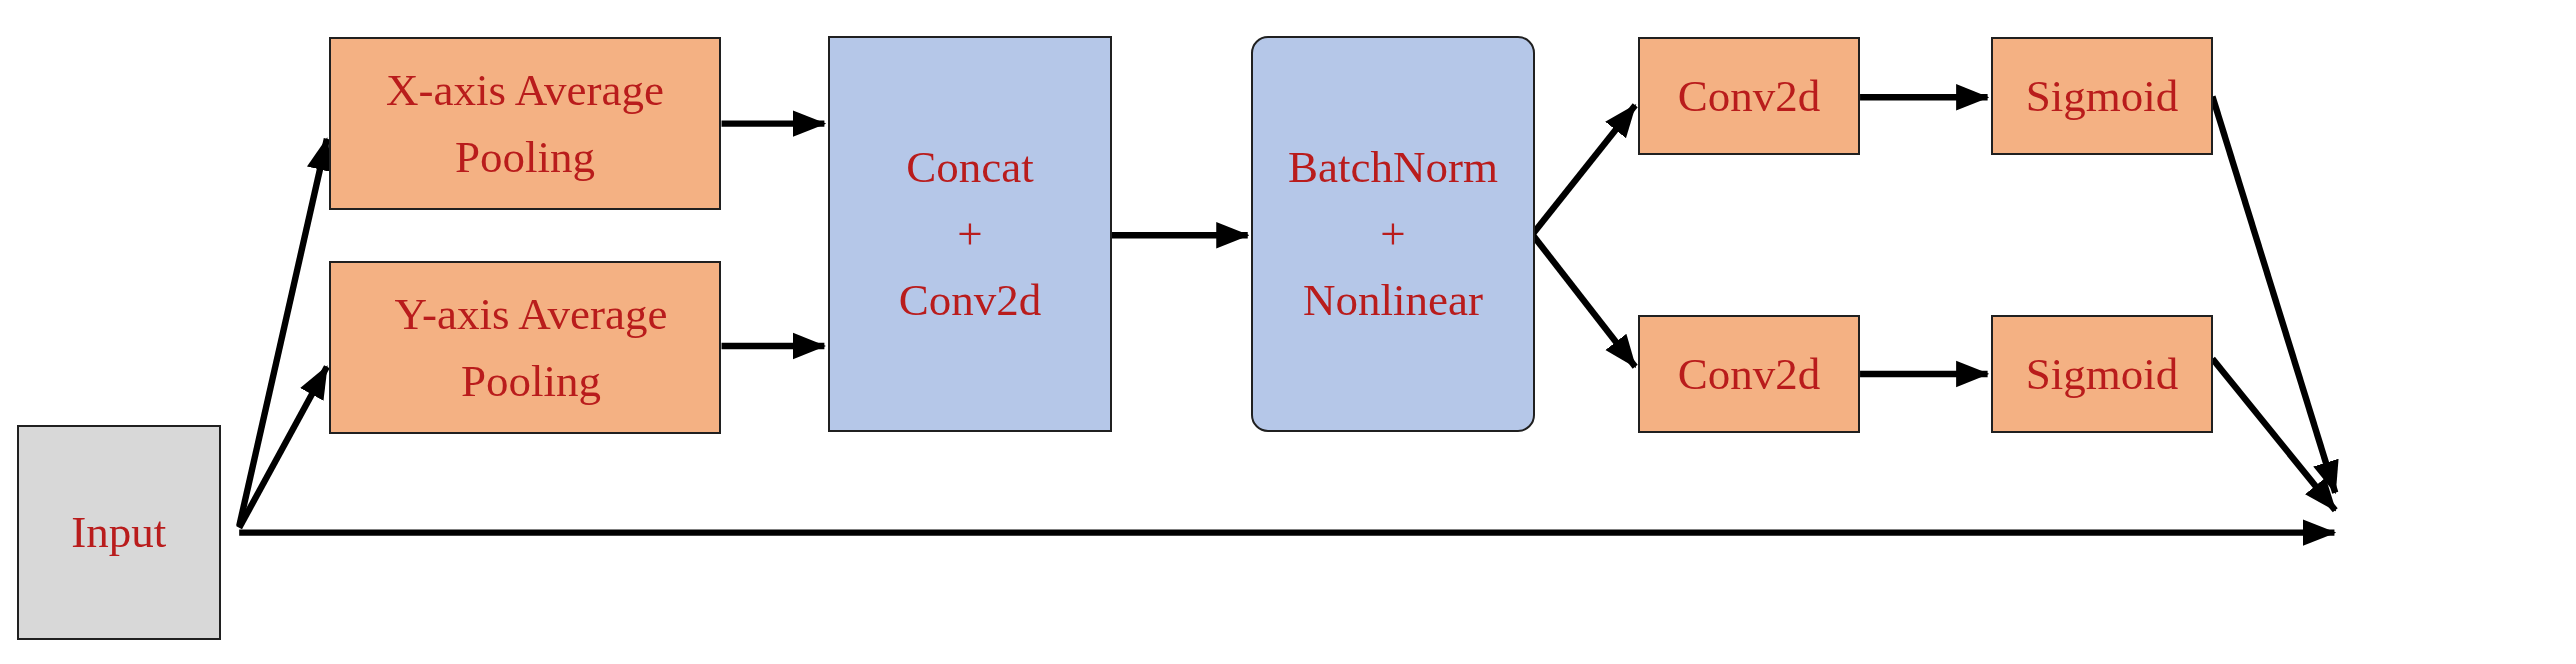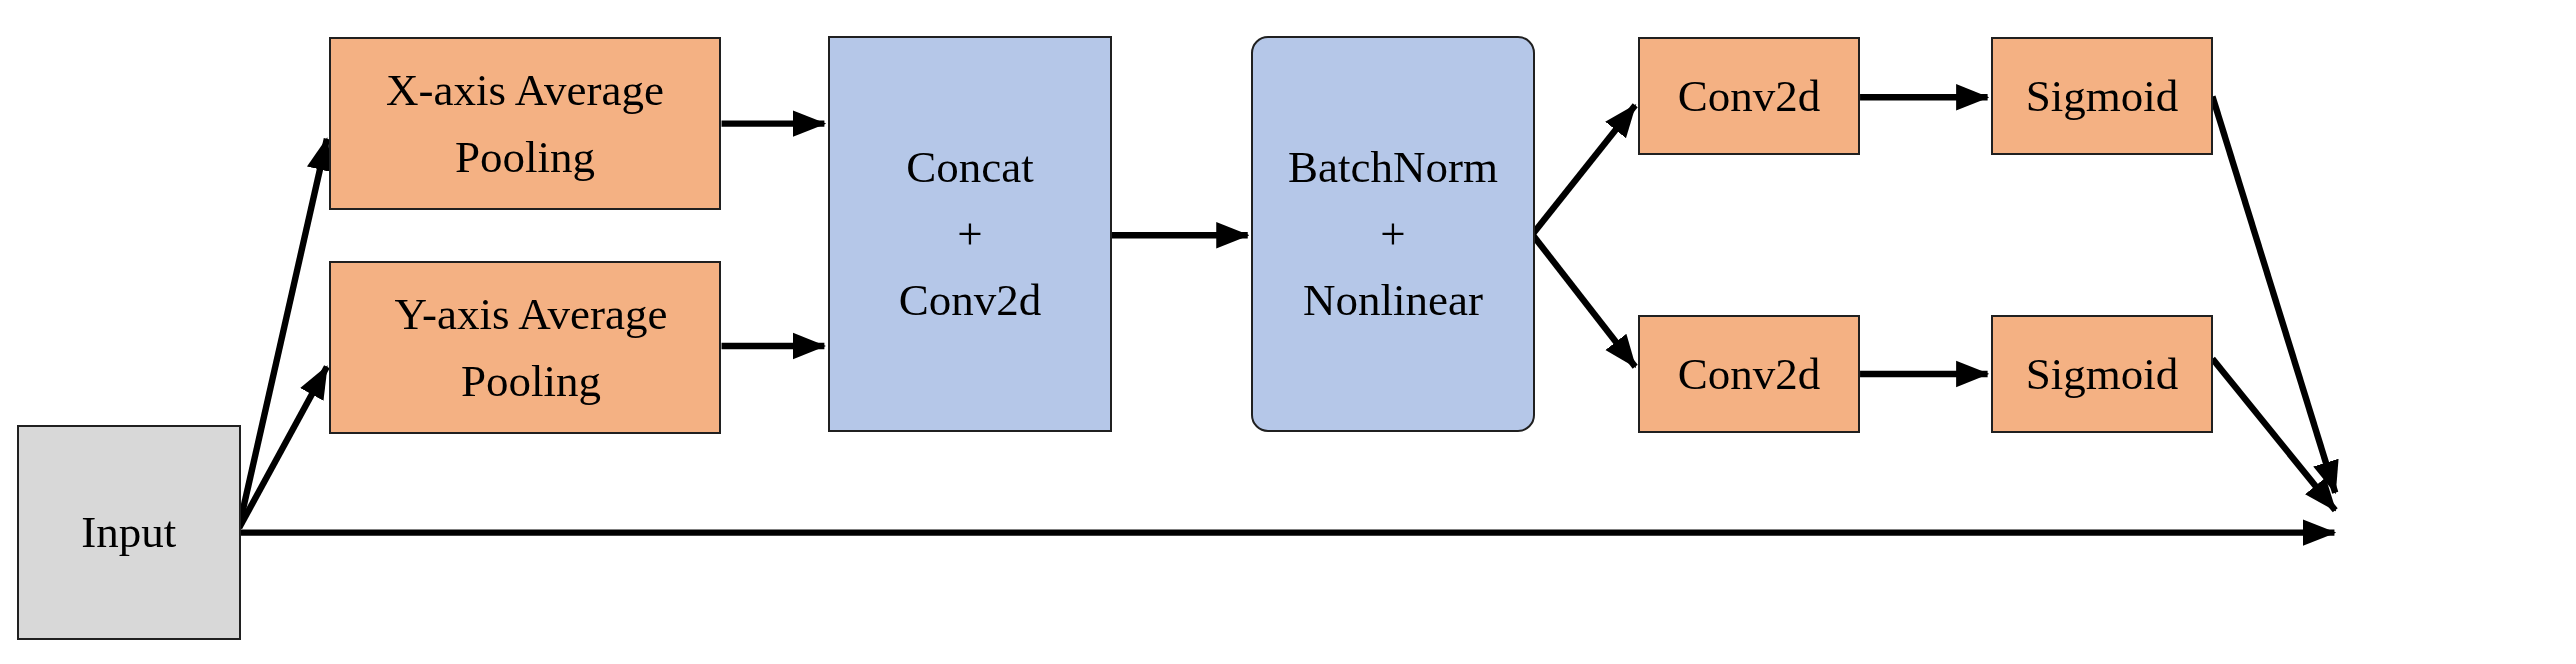--- a/index.html
+++ b/index.html
@@ -17,31 +17,31 @@
     width: 2576px; height: 665px;
   }
   .node {
     position: absolute;
     box-sizing: border-box;
     border: 2.4px solid #202020;
     display: flex;
     align-items: center;
     justify-content: center;
     text-align: center;
-    color: #000000;
+    color: #b91c1c;
     font-size: 45px;
     line-height: 1.48;
     white-space: pre-line;
   }
   .node-gray   { background: #d8d8d8; }
   .node-orange { background: #f4b183; }
   .node-blue   { background: #b5c7e8; align-items: center; }
 
   
-  #n-input          { left: 16.7px;   top: 425px; width: 224px; height: 215px; }
+  #n-input          { left: 16.7px;   top: 425px; width: 204px; height: 215px; }
   #n-xpool          { left: 329px;  top: 37px;  width: 392px; height: 173px; }
   #n-ypool          { left: 329px;  top: 261px; width: 392px; height: 173px; padding-left: 12px; }
   #n-concat         { left: 828px; top: 36px;  width: 284px; height: 396px; }
   #n-batchnorm      { left: 1251px; top: 36px;  width: 284px; height: 396px; border-radius: 17px; }
   #n-conv2d-top     { left: 1638px; top: 37px;  width: 222px; height: 118px; }
   #n-sigmoid-top    { left: 1991px; top: 37px;  width: 222px; height: 118px; }
   #n-conv2d-bottom  { left: 1638px; top: 315px; width: 222px; height: 118px; }
   #n-sigmoid-bottom { left: 1991px; top: 315px; width: 222px; height: 118px; }
   #n-output         { left: 2338px; top: 427px; width: 220px; height: 211px; }
 

